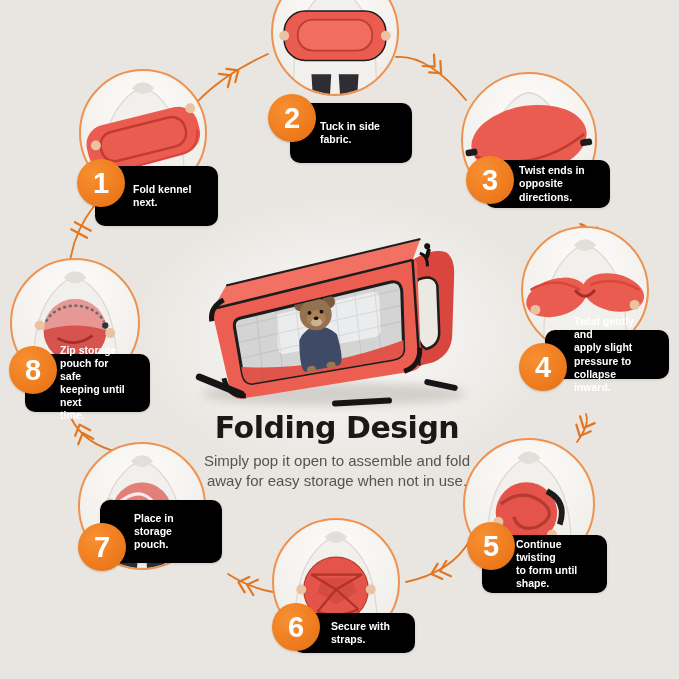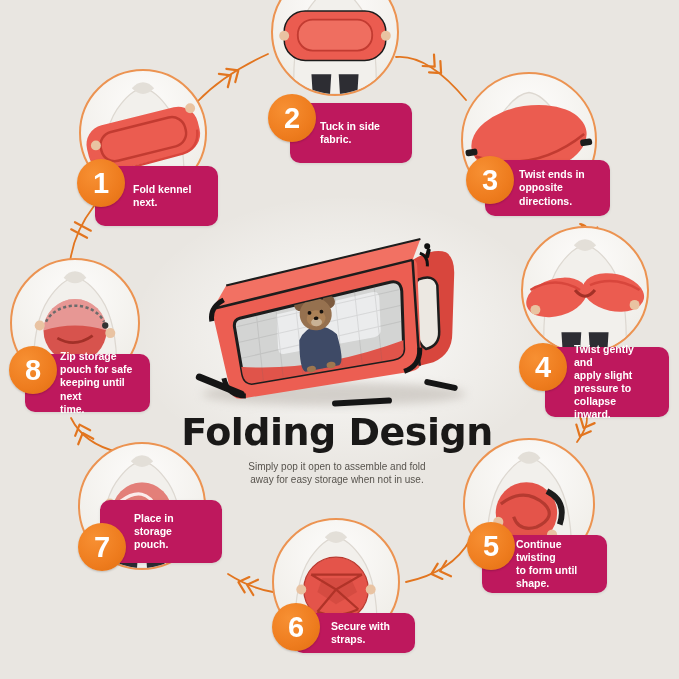--- a/index.html
+++ b/index.html
@@ -13,27 +13,27 @@
   .photo svg{width:100%;height:100%;display:block;}
   .p1{left:79px;top:69px;width:128px;height:128px}
   .p2{left:271px;top:-32px;width:128px;height:128px}
   .p3{left:461px;top:72px;width:136px;height:136px}
   .p4{left:521px;top:226px;width:128px;height:128px}
   .p5{left:463px;top:438px;width:132px;height:132px}
   .p6{left:272px;top:518px;width:128px;height:128px}
   .p7{left:78px;top:442px;width:128px;height:128px}
   .p8{left:10px;top:258px;width:130px;height:130px}
   
-  .lbox{position:absolute;box-sizing:border-box;background:#be185d;border-radius:10px;
-        display:flex;align-items:center;padding-right:16px;box-shadow:0 1px 3px rgba(0,0,0,.10);}
+  .lbox{position:absolute;box-sizing:border-box;background:#000000;border-radius:10px;
+        display:flex;align-items:center;padding-right:22px;box-shadow:0 1px 3px rgba(0,0,0,.10);}
   .lbox span{color:#fff;font-weight:bold;font-size:10.5px;line-height:1.25;white-space:pre-line;}
   .x1{left:95px;top:166px;width:123px;height:60px;padding-left:38px}
   .x2{left:290px;top:103px;width:122px;height:60px;padding-left:30px}
-  .x3{left:485px;top:160px;width:125px;height:56px;padding-left:34px}
-  .x4{left:545px;top:347px;width:124px;height:70px;padding-left:29px}
+  .x3{left:485px;top:160px;width:125px;height:48px;padding-left:34px}
+  .x4{left:545px;top:330px;width:124px;height:49px;padding-left:29px}
   .x5{left:482px;top:535px;width:125px;height:58px;padding-left:34px}
   .x6{left:293px;top:613px;width:122px;height:40px;padding-left:38px}
   .x7{left:100px;top:500px;width:122px;height:63px;padding-left:34px}
   .x8{left:25px;top:354px;width:125px;height:58px;padding-left:35px}
   
   .badge{position:absolute;width:48px;height:48px;border-radius:50%;
          background:radial-gradient(circle at 35% 32%,#f79033,#ee7c1e 60%,#e06f12);
          display:flex;align-items:center;justify-content:center;box-shadow:0 1px 2px rgba(0,0,0,.18);}
   .badge span{color:#fff;font-weight:bold;font-size:29px;}
   .g1{left:77px;top:159px}.g2{left:268px;top:94px}.g3{left:466px;top:156px}
@@ -42,22 +42,22 @@
   
   #arrows{position:absolute;left:0;top:0;}
   #arrows path{stroke:#e2751f;fill:none;stroke-linecap:round;stroke-linejoin:round;}
   #arrows .ln{stroke-width:1.8;}
   #arrows .ch{stroke-width:2.2;}
   
   #kennel{position:absolute;left:182px;top:216px;}
   
   #titleblock{position:absolute;left:155px;top:410px;width:364px;text-align:center;}
   #titleblock h1{margin:0;font-family:"DejaVu Sans",sans-serif;font-weight:bold;
-                 font-size:38px;letter-spacing:-0.5px;color:#1a1918;}
-  #titleblock p{margin:6px 0 0 0;font-size:10px;line-height:1.3;color:#57534d;white-space:pre-line;}
+                 font-size:30px;letter-spacing:-0.5px;color:#1a1918;}
+  #titleblock p{margin:6px 0 0 0;font-size:15px;line-height:1.3;color:#57534d;white-space:pre-line;}
   .step{display:contents;}
 </style>
 </head>
 <body>
 
 <div id="page">
 
   <div class="glow"></div>
 
   <svg id="arrows" width="679" height="679" viewBox="0 0 679 679">

